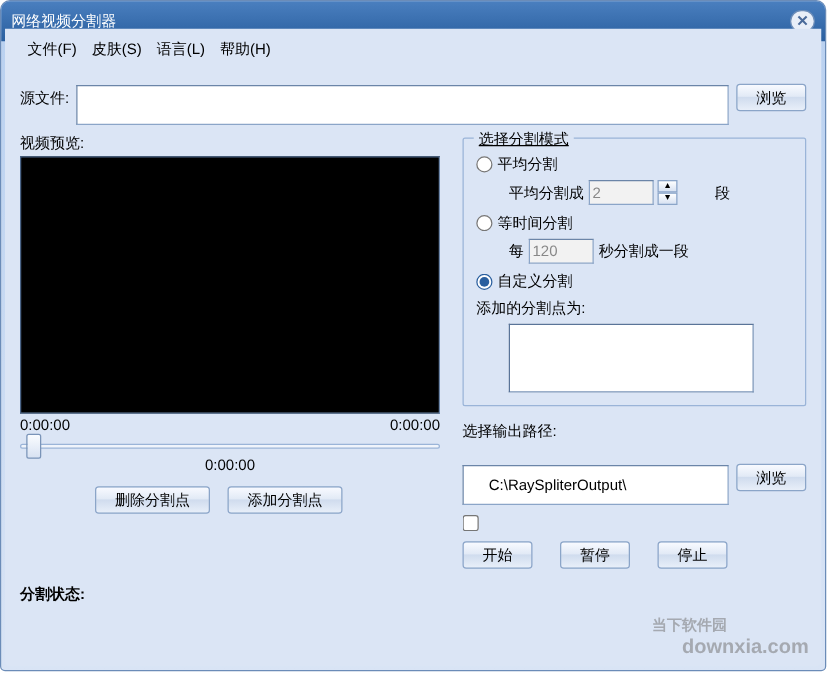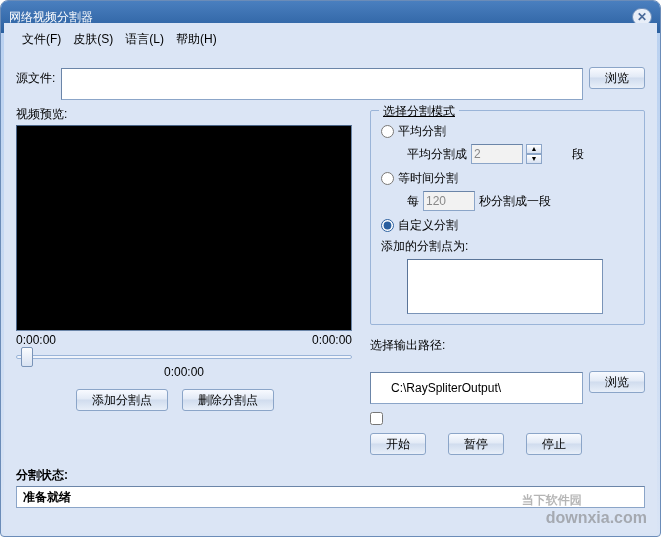--- a/index.html
+++ b/index.html
@@ -75,22 +75,22 @@
           <span>0:00:00</span>
           <span>0:00:00</span>
         </div>
         <div class="slider-wrap">
           <div class="slider-track">
             <div class="slider-thumb"></div>
           </div>
         </div>
         <div style="text-align:center">0:00:00</div>
         <div class="bottom-left">
+          <button class="btn" style="min-width:92px">删除分割点</button>
           <button class="btn" style="min-width:92px">添加分割点</button>
-          <button class="btn" style="min-width:92px">删除分割点</button>
         </div>
       </div>
 
       <div class="col-right">
         <div class="fieldset">
           <div class="legend">选择分割模式</div>
 
           <div class="radio-row">
             <input type="radio" name="mode" style="">
             <span>平均分割</span>
@@ -134,23 +134,20 @@
         <div class="btn-row">
           <button class="btn">开始</button>
           <button class="btn">暂停</button>
           <button class="btn">停止</button>
         </div>
       </div>
     </div>
 
     <div class="status-area">
       <span class="label">分割状态:</span>
-      <div class="status-box">
-        <span>准备就绪</span>
-      </div>
     </div>
 
     <div class="watermark">
       <span>当下软件园</span>
       <small>downxia.com</small>
     </div>
   </div>
 </div>
 
 </body></html>

